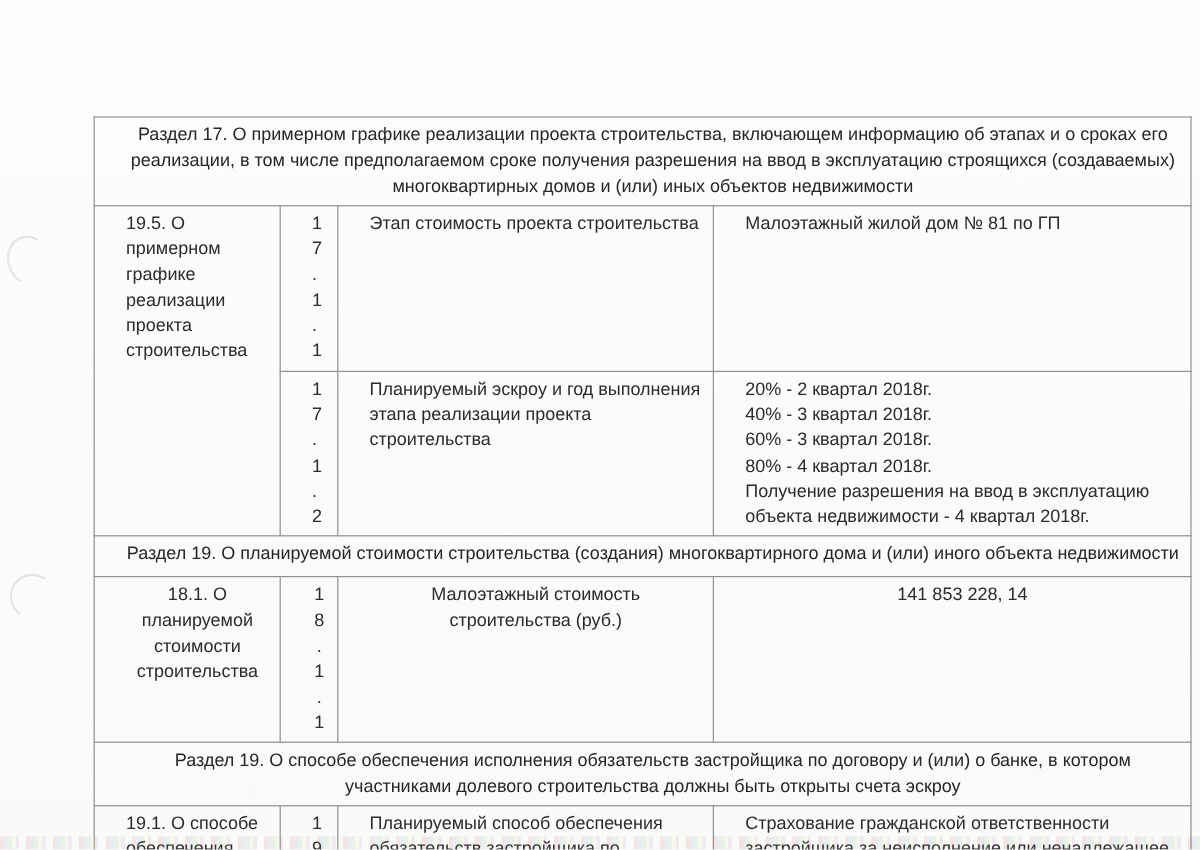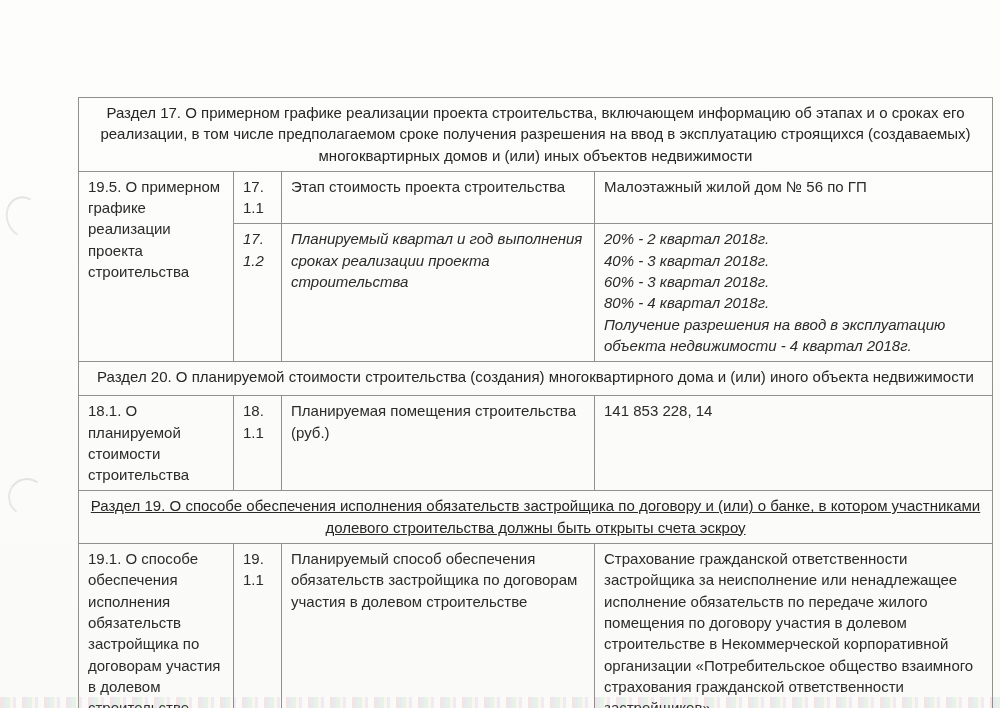--- a/index.html
+++ b/index.html
@@ -21,39 +21,39 @@
     left:78px; top:97px;
     width:914px;
     border-collapse:collapse;
     table-layout:fixed;
     font-size:15px;
     line-height:1.42;
     color:#2b2b2b;
   }
   table.decl td{
     border:1.5px solid #909090;
-    padding:4px 9px 5px 9px;
+    padding:4px 9px 5px 26px;
     vertical-align:top;
     overflow:hidden;
     word-wrap:break-word;
   }
   td.sec{
     text-align:center;
     vertical-align:middle;
     padding:4px 18px;
     color:#262626;
   }
   td.num{padding-left:7px;padding-right:4px;}
   td.val,td.param{white-space:pre-line;}
   tr.h66{height:66px;}
   tr.h37{height:37px;}
-  tr.h118{height:118px;font-style:italic;}
+  tr.h118{height:118px;}
   tr.h34{height:34px;}
-  tr.h67{height:67px;}
-  tr.h44{height:44px;text-decoration:underline;}
+  tr.h67{height:67px;text-align:center;}
+  tr.h44{height:44px;}
   tr.h120{height:120px;}
   
   .arc{
     position:absolute;
     border-radius:50%;
     border:2px solid transparent;
     border-top-color:#e3e3e2;
     border-left-color:#e7e7e6;
     pointer-events:none;
   }
@@ -89,39 +89,39 @@
     </colgroup>
 
     <tbody>
         <tr class="h66">
       <td colspan="4" class="sec">Раздел 17. О примерном графике реализации проекта строительства, включающем информацию об этапах и о сроках его реализации, в том числе предполагаемом сроке получения разрешения на ввод в эксплуатацию строящихся (создаваемых) многоквартирных домов и (или) иных объектов недвижимости</td>
     </tr>
     <tr class="h37">
       <td rowspan="2">19.5. О примерном графике реализации проекта строительства</td>
       <td class="num">17.1.1</td>
       <td class="param">Этап стоимость проекта строительства</td>
-      <td class="val">Малоэтажный жилой дом № 56 по ГП</td>
+      <td class="val">Малоэтажный жилой дом № 81 по ГП</td>
     </tr>
     <tr class="h118">
       <td class="num">17.1.2</td>
-      <td class="param">Планируемый квартал и год выполнения сроках реализации проекта строительства</td>
+      <td class="param">Планируемый эскроу и год выполнения этапа реализации проекта строительства</td>
       <td class="val">20% - 2 квартал 2018г.
 40% - 3 квартал 2018г.
 60% - 3 квартал 2018г.
 80% - 4 квартал 2018г.
 Получение разрешения на ввод в эксплуатацию объекта недвижимости - 4 квартал 2018г.</td>
     </tr>
 
     <tr class="h34">
-      <td colspan="4" class="sec">Раздел 20. О планируемой стоимости строительства (создания) многоквартирного дома и (или) иного объекта недвижимости</td>
+      <td colspan="4" class="sec">Раздел 19. О планируемой стоимости строительства (создания) многоквартирного дома и (или) иного объекта недвижимости</td>
     </tr>
     <tr class="h67">
       <td>18.1. О планируемой стоимости строительства</td>
       <td class="num">18.1.1</td>
-      <td class="param">Планируемая помещения строительства (руб.)</td>
+      <td class="param">Малоэтажный стоимость строительства (руб.)</td>
       <td class="val">141 853 228, 14</td>
     </tr>
 
     <tr class="h44">
       <td colspan="4" class="sec">Раздел 19. О способе обеспечения исполнения обязательств застройщика по договору и (или) о банке, в котором участниками долевого строительства должны быть открыты счета эскроу</td>
     </tr>
     <tr class="h120">
       <td rowspan="2">19.1. О способе обеспечения исполнения обязательств застройщика по договорам участия в долевом строительстве</td>
       <td class="num">19.1.1</td>
       <td class="param">Планируемый способ обеспечения обязательств застройщика по договорам участия в долевом строительстве</td>

